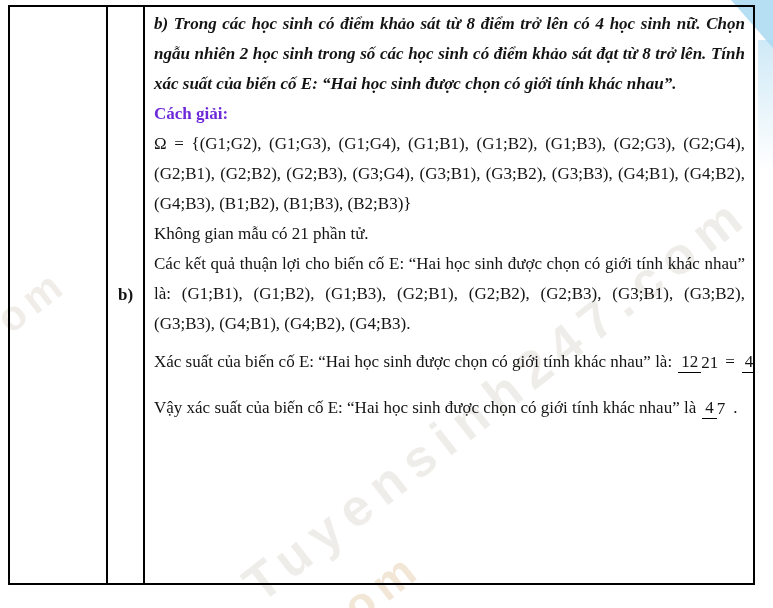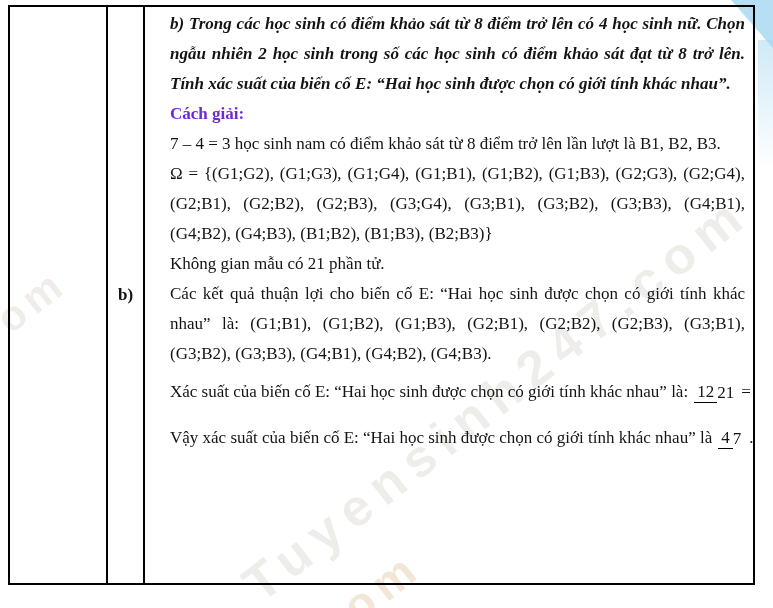--- a/index.html
+++ b/index.html
@@ -59,21 +59,21 @@
     display:flex; align-items:center; justify-content:center;
     font-weight:bold; font-size:17px;
   }
   .cell-body {
     flex:1;
     padding:2px 8px 0 9px;
     font-size:17px;
     line-height:30px;
     overflow:hidden;
   }
-  .cell-body p { text-align:justify;margin-left:16px; }
+  .cell-body p { text-align:justify; }
   .p-problem { font-weight:bold; font-style:italic; }
   .p-heading { color:#6d28d9; font-weight:bold; text-align:left !important; }
 
   .frac-line {
     height:46px;
     display:flex; align-items:center;
     text-align:right;
     white-space:nowrap;
   }
   .frac {
@@ -95,21 +95,20 @@
 <div class="right-tint"></div>
 
 <div class="doc-table">
   <div class="cell-empty"></div>
   <div class="cell-label">
     <span>b)</span>
   </div>
   <div class="cell-body">
     <p class="p-problem">b) Trong các học sinh có điểm khảo sát từ 8 điểm trở lên có 4 học sinh nữ. Chọn ngẫu nhiên 2 học sinh trong số các học sinh có điểm khảo sát đạt từ 8 trở lên. Tính xác suất của biến cố E: “Hai học sinh được chọn có giới tính khác nhau”.</p>
     <p class="p-heading">Cách giải:</p>
-    <p>7 – 4 = 3 học sinh nam có điểm khảo sát từ 8 điểm trở lên lần lượt là B1, B2, B3.</p>
     <p>Ω = {(G1;G2), (G1;G3), (G1;G4), (G1;B1), (G1;B2), (G1;B3), (G2;G3), (G2;G4), (G2;B1), (G2;B2), (G2;B3), (G3;G4), (G3;B1), (G3;B2), (G3;B3), (G4;B1), (G4;B2), (G4;B3), (B1;B2), (B1;B3), (B2;B3)}</p>
     <p>Không gian mẫu có 21 phần tử.</p>
     <p>Các kết quả thuận lợi cho biến cố E: “Hai học sinh được chọn có giới tính khác nhau” là: (G1;B1), (G1;B2), (G1;B3), (G2;B1), (G2;B2), (G2;B3), (G3;B1), (G3;B2), (G3;B3), (G4;B1), (G4;B2), (G4;B3).</p>
 
     <p class="frac-line">
       <span>Xác suất của biến cố E: “Hai học sinh được chọn có giới tính khác nhau” là:</span>
       <span class="frac">
         <span class="num">12</span>
         <span class="den">21</span>
       </span>

